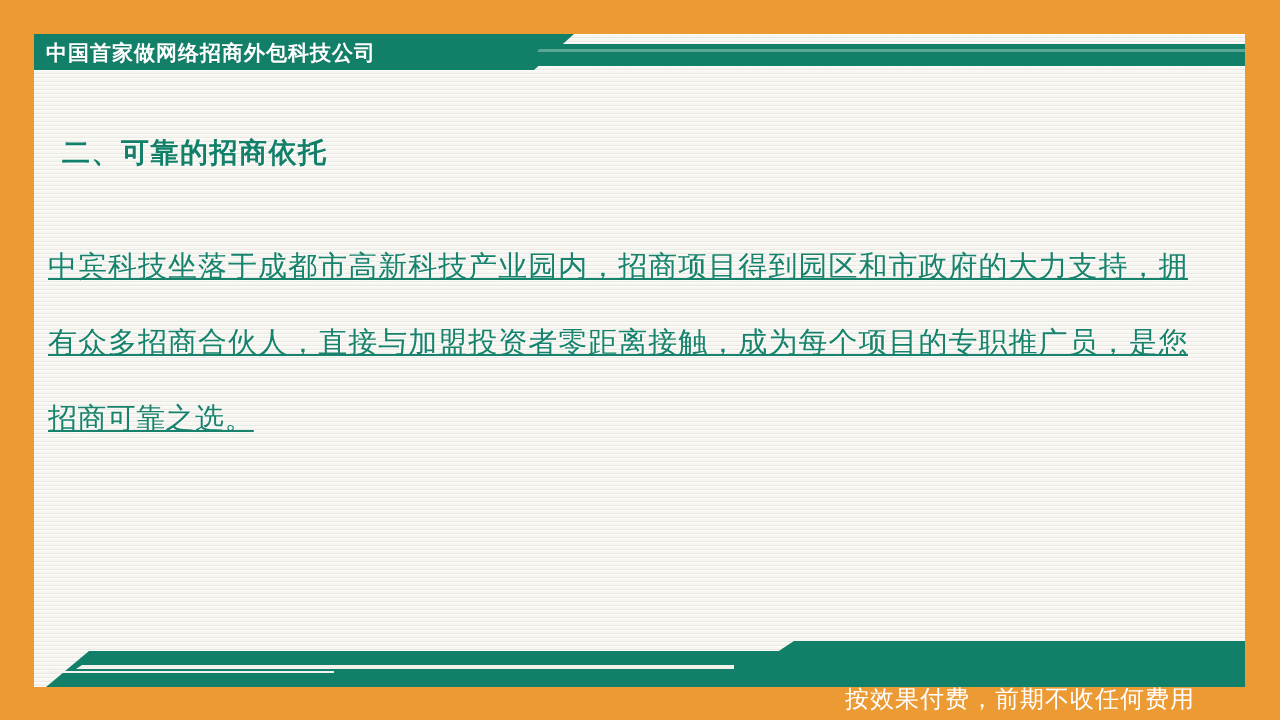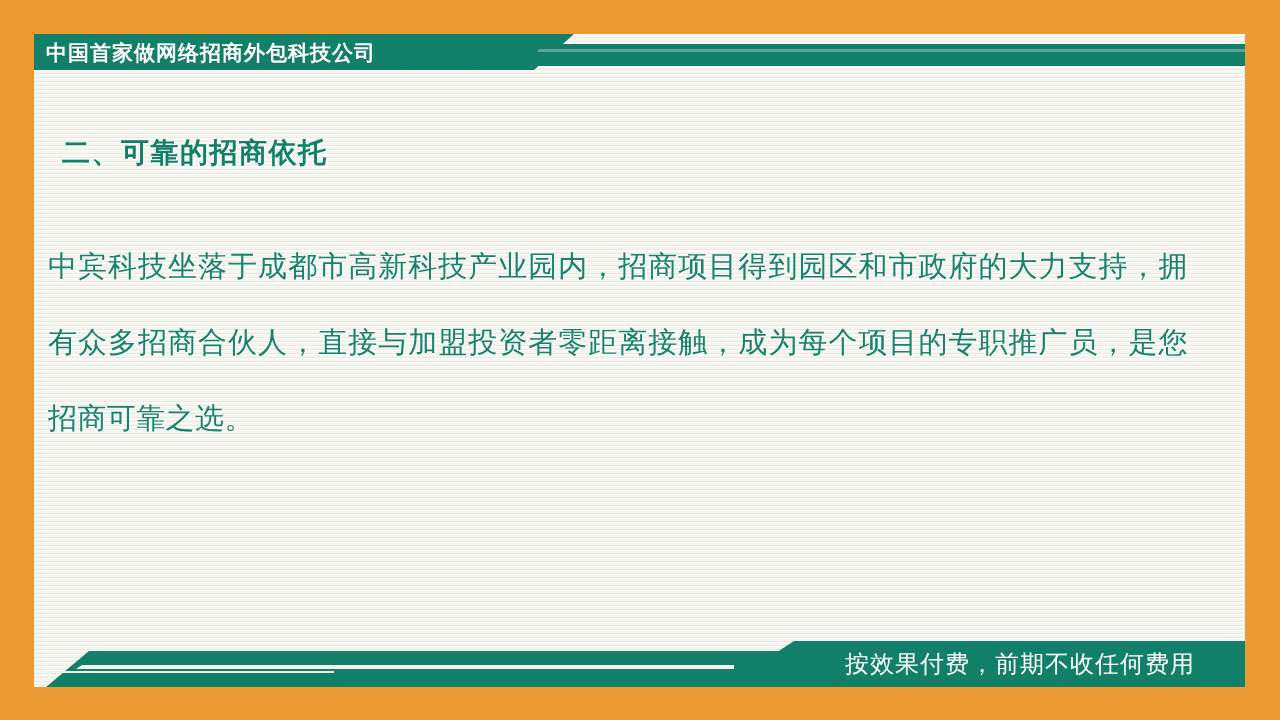--- a/index.html
+++ b/index.html
@@ -80,34 +80,35 @@
     left:48px;top:228px;
     width:1140px;
     color:#17836c;
     font-family:"Liberation Serif","DejaVu Serif",serif;
     font-size:29px;
     line-height:76px;
     letter-spacing:0.4px;
     text-align:justify;
     text-justify:inter-character;
     text-shadow:1px 1px 0 rgba(255,255,255,0.6);
+    text-decoration:underline;
   }
 
   
   .footer{
     position:absolute;
     left:34px;top:621px;
     width:1211px;height:66px;
     pointer-events:none;
   }
   .footer svg{display:block;}
 
   .footer-text{
     position:absolute;
-    left:845px;top:645px;
+    left:845px;top:680px;
     height:38px;
     display:flex;align-items:center;
     color:#ffffff;
     font-size:24px;
     letter-spacing:1px;
     line-height:1;
     white-space:nowrap;
   }
 </style>
 </head>

